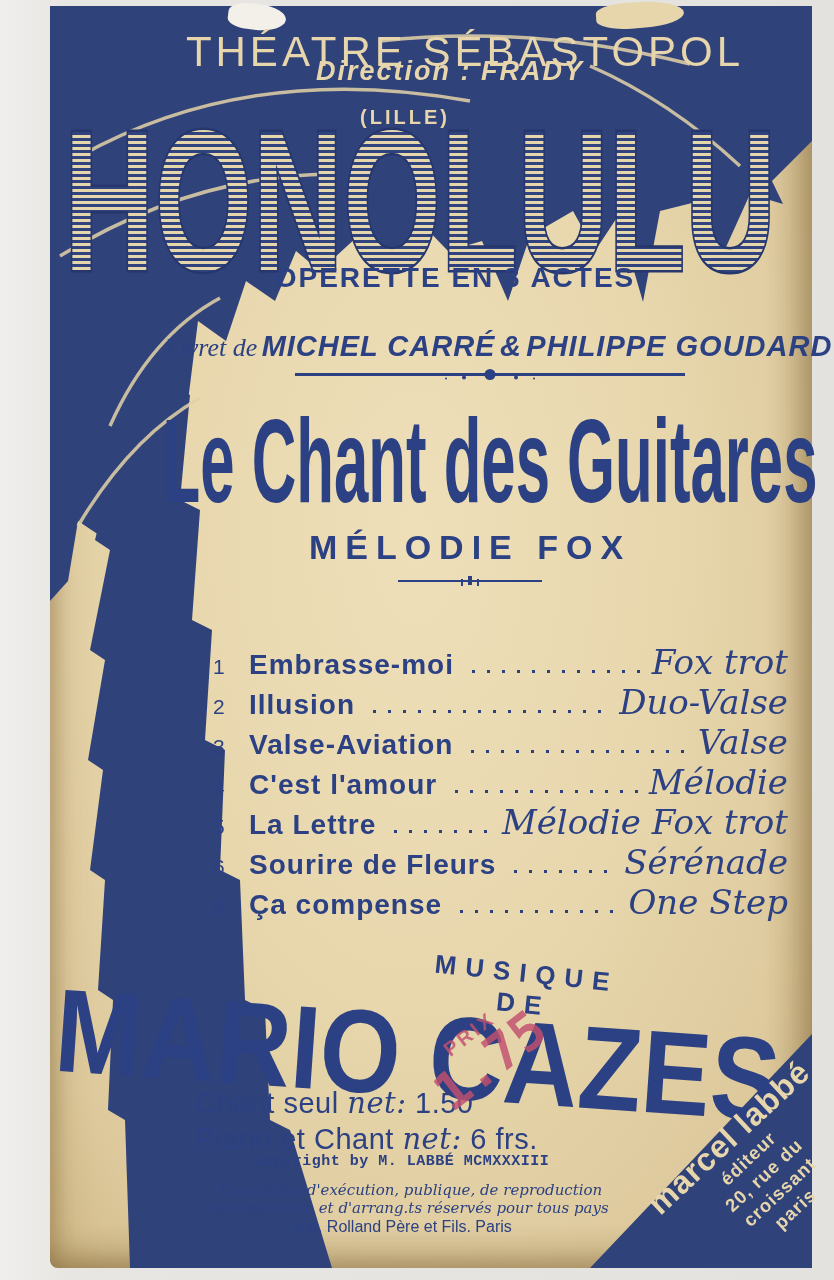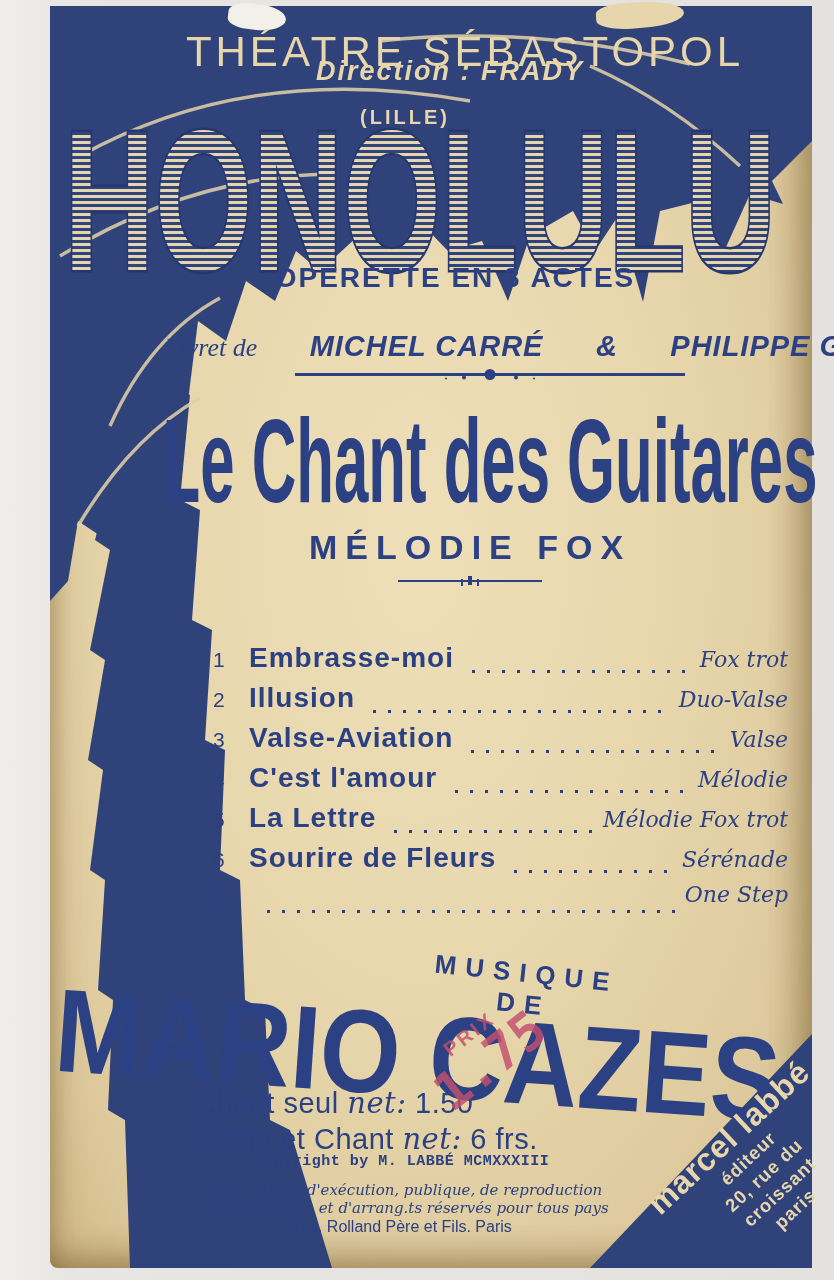--- a/index.html
+++ b/index.html
@@ -24,21 +24,21 @@
 
   .theatre{left:130px;top:28px;width:670px;font-size:42px;font-weight:normal;letter-spacing:4px;}
   .direction{left:130px;top:56px;width:640px;font-size:27px;font-weight:bold;font-style:italic;letter-spacing:2px;}
   .lille{left:130px;top:106px;width:550px;font-size:20px;font-weight:bold;letter-spacing:3px;}
 
   .honolulu-svg{position:absolute;left:55px;top:112px;width:730px;height:185px;}
   .operette{left:130px;top:262px;width:650px;font-size:28px;font-weight:bold;letter-spacing:2px;}
 
   .livret{left:165px;top:330px;width:580px;white-space:nowrap;}
   .livret .pfx{font-style:italic;font-size:26px;font-family:Liberation Serif, serif;}
-  .livret .auth{font-style:italic;font-weight:bold;font-size:29px;letter-spacing:1px;margin-left:48px;}
+  .livret .auth{font-style:italic;font-weight:bold;font-size:29px;letter-spacing:1px;}
   .orn{position:absolute;left:295px;top:368px;width:390px;height:12px;}
   .orn::before{content:"";position:absolute;left:0;right:0;top:5px;height:2.5px;background:#2c4183;}
   .orn::after{content:"";position:absolute;left:50%;top:1px;width:11px;height:11px;border-radius:50%;background:#2c4183;transform:translateX(-50%);
     box-shadow:-26px 3px 0 -3.5px #2c4183,26px 3px 0 -3.5px #2c4183,-44px 4px 0 -4.5px #2c4183,44px 4px 0 -4.5px #2c4183;}
 
   .chant-svg{position:absolute;left:150px;top:398px;width:680px;height:125px;}
   .melodie{left:215px;top:528px;width:510px;font-size:34px;font-weight:bold;letter-spacing:8px;}
   .orn2{position:absolute;left:398px;top:576px;width:144px;height:10px;}
   .orn2::before{content:"";position:absolute;left:0;right:0;top:4px;height:2px;background:#2c4183;}
   .orn2::after{content:"";position:absolute;left:50%;top:0;width:4px;height:9px;background:#2c4183;transform:translateX(-50%);
@@ -46,21 +46,21 @@
 
   .morceaux{left:215px;top:594px;width:500px;font-size:30px;font-style:italic;letter-spacing:1.5px;font-weight:500;}
   .catalog{left:213px;top:642px;width:575px;display:flex;flex-direction:column;}
   .row{display:flex;align-items:baseline;height:40px;color:#2c4183;}
   .num{width:36px;font-size:21px;flex:0 0 auto;}
   .ttl{font-size:28px;font-weight:bold;letter-spacing:1px;white-space:nowrap;}
   .leader{flex:1 1 auto;align-self:flex-end;height:9px;margin:0 10px 8px 12px;
     background-image:radial-gradient(circle,#2c4183 1.7px,rgba(0,0,0,0) 1.9px);
     background-size:15px 5px;background-repeat:repeat-x;background-position:left bottom;}
   .leader.no-dots{background:none;margin:0 4px;}
-  .gen{font-family:"DejaVu Serif",serif;font-style:italic;font-size:22px;white-space:nowrap;flex:0 0 auto;}
+  .gen{font-family:"DejaVu Serif",serif;font-style:italic;font-size:34px;white-space:nowrap;flex:0 0 auto;}
 
   .musique{left:400px;top:958px;width:250px;font-size:26px;font-weight:600;letter-spacing:9px;transform:rotate(6deg);}
   .mario-svg{position:absolute;left:40px;top:978px;width:760px;height:150px;}
 
   .prices{left:195px;top:1085px;width:420px;font-size:29px;line-height:36px;letter-spacing:.5px;}
   .prices .net{font-family:"DejaVu Serif",serif;font-style:italic;}
   .stamp{left:408px;top:1018px;width:150px;color:#c2506f;opacity:.82;transform:rotate(-38deg);text-align:center;z-index:5;}
   .stamp .prix{font-size:20px;font-weight:bold;letter-spacing:3px;}
   .stamp .val{font-size:52px;font-weight:bold;line-height:44px;font-family:"DejaVu Sans Mono",monospace;}
 
@@ -171,20 +171,21 @@
       <span class="gen">Mélodie Fox trot</span>
     </div>
     <div class="row">
       <span class="num">6</span>
       <span class="ttl">Sourire de Fleurs</span>
       <span class="leader"></span>
       <span class="gen">Sérénade</span>
     </div>
     <div class="row">
       <span class="num">8</span>
+      <span class="ttl">Ça compense</span>
       <span class="leader"></span>
       <span class="gen">One Step</span>
     </div>
   </div>
 
   <div class="txt ctr musique">MUSIQUE DE</div>
   <svg class="mario-svg" viewBox="0 0 760 150">
     <text x="378" y="118" font-family="Liberation Sans, sans-serif" font-weight="bold" font-size="118" text-anchor="middle" textLength="726" lengthAdjust="spacingAndGlyphs" fill="#2c4183" transform="rotate(4 378 75)">MARIO CAZES</text>
   </svg>
 

